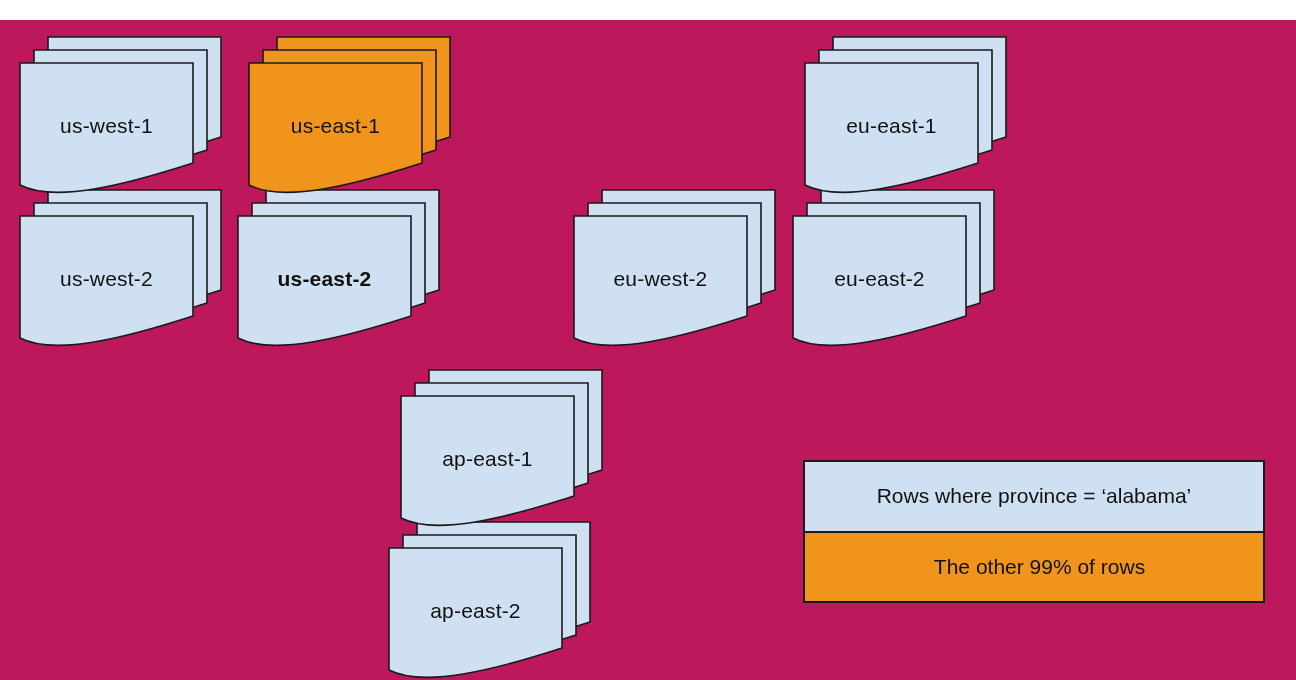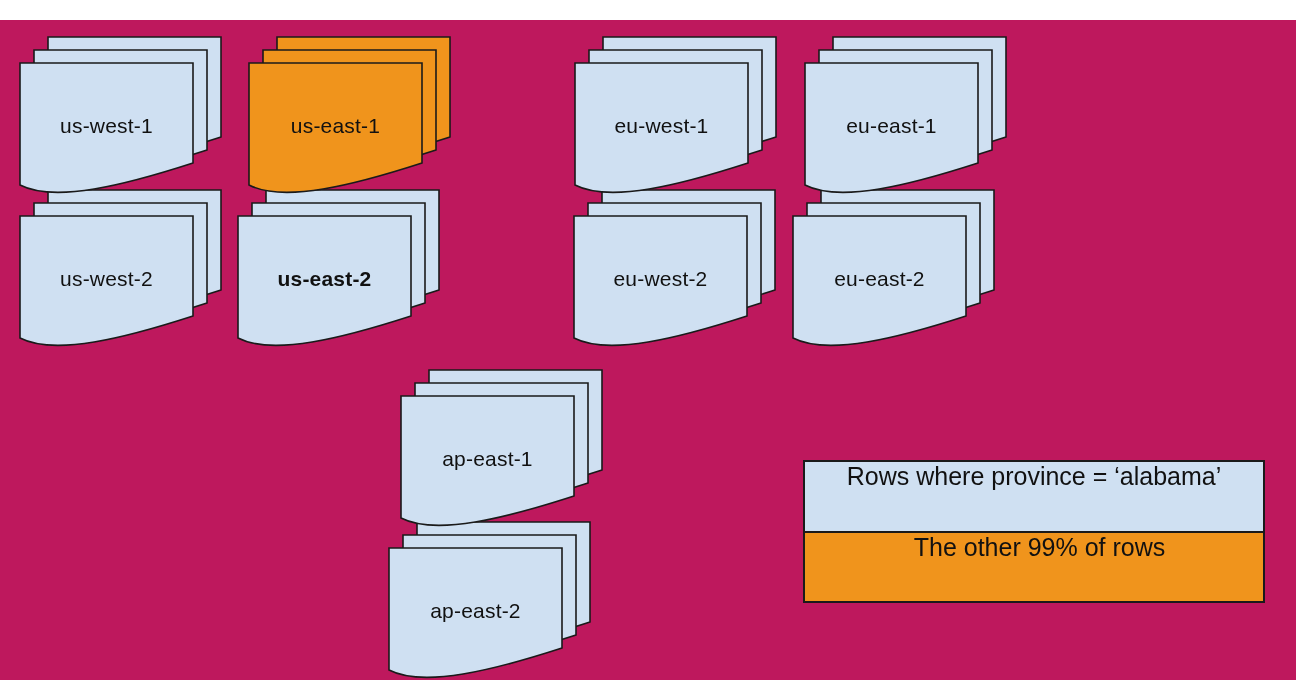--- a/index.html
+++ b/index.html
@@ -53,23 +53,23 @@
     height: 143px;
     box-sizing: border-box;
     border: 2px solid var(--stroke, #1a1a1a);
     display: flex;
     flex-direction: column;
     z-index: 3;
   }
   .legend-row {
     flex: 1 1 0;
     display: flex;
-    align-items: flex-start;
+    align-items: center;
     justify-content: center;
-    font-size: 25px;
+    font-size: 21px;
     color: #111111;
   }
   .legend-row.blue {
     background: var(--doc-blue, #cfe0f2);
     border-bottom: 2px solid var(--stroke, #1a1a1a);
   }
   .legend-row.orange {
     background: var(--doc-orange, #f0941c);
     padding-left: 11px;
   }
@@ -90,28 +90,20 @@
 
   <div class="stack front-layer orange" style="left:248px; top:16px;text-decoration:underline;">
     <svg width="204" height="160" viewBox="0 0 204 160">
       <path class="doc" transform="translate(29,1)" d="M0 0 H173 V100 C105 122 35 140 0 122 Z"></path>
       <path class="doc" transform="translate(15,14)" d="M0 0 H173 V100 C105 122 35 140 0 122 Z"></path>
       <path class="doc" transform="translate(1,27)" d="M0 0 H173 V100 C105 122 35 140 0 122 Z"></path>
     </svg>
     <div class="stack-label">us-east-1</div>
   </div>
 
-  <div class="stack front-layer blue" style="left:574px; top:16px;">
-    <svg width="204" height="160" viewBox="0 0 204 160">
-      <path class="doc" transform="translate(29,1)" d="M0 0 H173 V100 C105 122 35 140 0 122 Z"></path>
-      <path class="doc" transform="translate(15,14)" d="M0 0 H173 V100 C105 122 35 140 0 122 Z"></path>
-      <path class="doc" transform="translate(1,27)" d="M0 0 H173 V100 C105 122 35 140 0 122 Z"></path>
-    </svg>
-    <div class="stack-label">eu-west-1</div>
-  </div>
 
   <div class="stack front-layer blue" style="left:804px; top:16px;">
     <svg width="204" height="160" viewBox="0 0 204 160">
       <path class="doc" transform="translate(29,1)" d="M0 0 H173 V100 C105 122 35 140 0 122 Z"></path>
       <path class="doc" transform="translate(15,14)" d="M0 0 H173 V100 C105 122 35 140 0 122 Z"></path>
       <path class="doc" transform="translate(1,27)" d="M0 0 H173 V100 C105 122 35 140 0 122 Z"></path>
     </svg>
     <div class="stack-label">eu-east-1</div>
   </div>
 

